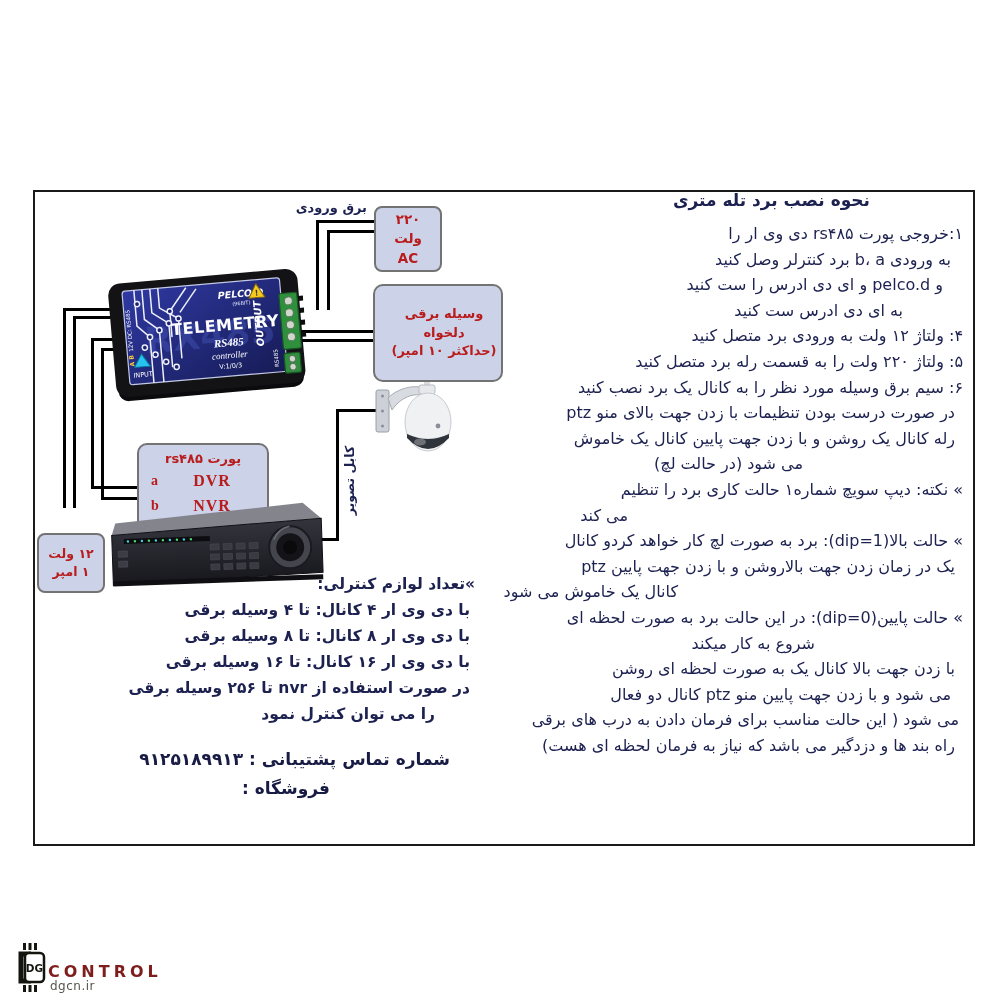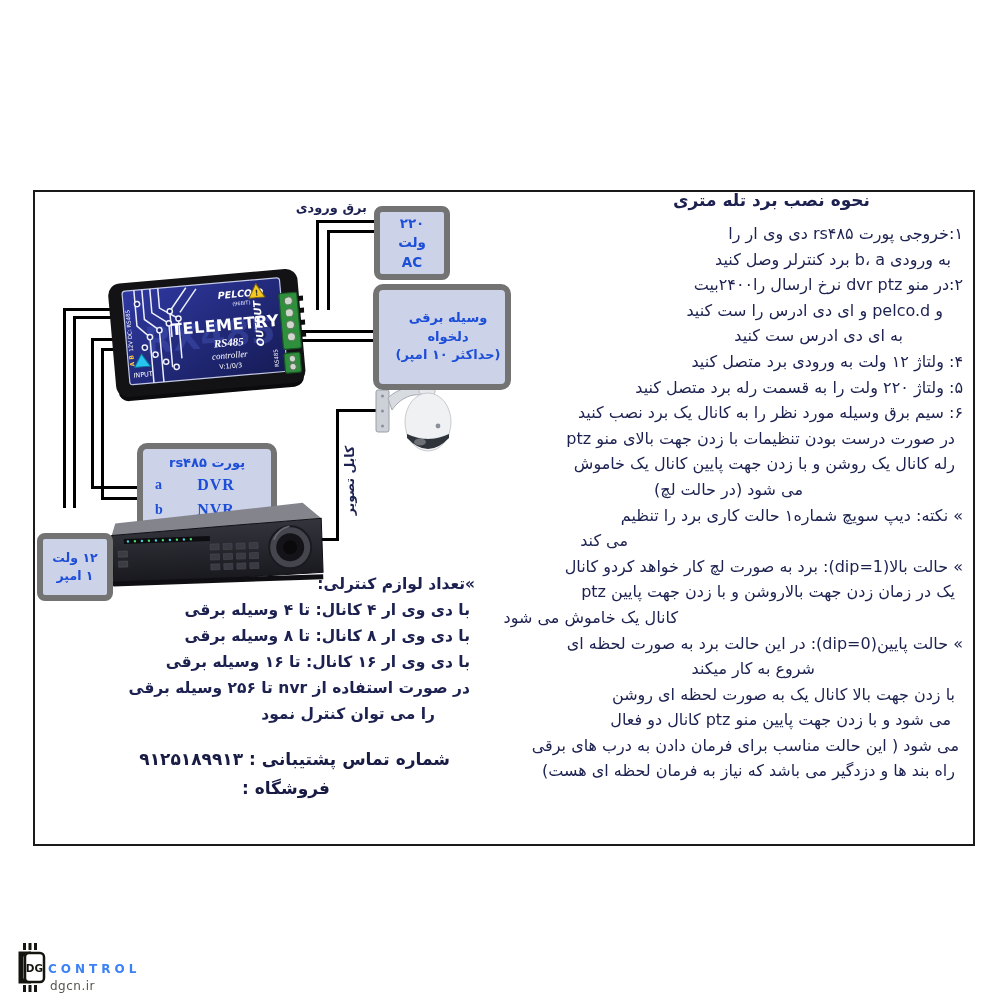--- a/index.html
+++ b/index.html
@@ -1,22 +1,22 @@
 <!DOCTYPE html>
 <html lang="fa"><head>
 <meta charset="utf-8">
 <style>
   html,body{margin:0;padding:0;background:#fff;}
   #canvas{position:relative;width:1000px;height:1000px;background:#ffffff;overflow:hidden;
           font-family:"DejaVu Sans",sans-serif;color:#1c2150;}
   .frame{position:absolute;left:33px;top:190px;width:938px;height:652px;border:2px solid #1a1a1a;z-index:1;}
   .wire{position:absolute;background:#000;z-index:2;}
-  .box{position:absolute;background:#ccd2e8;border:6px solid #737373;border-radius:10px;
+  .box{position:absolute;background:#ccd2e8;border:2px solid #737373;border-radius:10px;
        display:flex;flex-direction:column;align-items:center;justify-content:center;
-       direction:rtl;font-weight:bold;z-index:5;color:#1d4ed8;text-align:center;}
+       direction:rtl;font-weight:bold;z-index:5;color:#b91c1c;text-align:center;}
   .box .box-line{line-height:1.45;}
   .box-ac{left:374px;top:206px;width:64px;height:62px;font-size:13.5px;border-radius:8px;}
   .box-appliance{left:373px;top:284px;width:114px;height:94px;font-size:13px;padding-left:12px;}
   .box-rs485{left:137px;top:443px;width:128px;height:86px;z-index:3;justify-content:flex-start;padding-top:6px;}
   .box-rs485 .rs-title{font-size:13px;font-weight:bold;direction:rtl;margin-bottom:2px;}
   .rs-row{display:flex;direction:ltr;width:100%;align-items:center;padding:0 12px;box-sizing:border-box;height:25px;}
   .rs-key{font-family:"Liberation Serif",serif;font-weight:bold;font-size:14px;width:18px;text-align:left;}
   .rs-val{flex:1;text-align:center;font-family:"Liberation Serif",serif;font-weight:bold;font-size:16px;letter-spacing:1px;}
   .box-12v{left:37px;top:533px;width:64px;height:56px;font-size:12.5px;border-radius:8px;}
   .diagram-label{position:absolute;font-weight:bold;font-size:13px;z-index:6;color:#1c2150;}
@@ -25,21 +25,21 @@
   .dev{position:absolute;z-index:4;}
   .instr-title{position:absolute;right:130px;top:190px;font-size:17px;font-weight:bold;direction:rtl;z-index:6;}
   .instr-list{position:absolute;right:37px;top:221px;width:472px;direction:rtl;text-align:right;
               font-size:16px;line-height:25.6px;z-index:6;}
   .counts-block{position:absolute;right:525px;top:571px;direction:rtl;text-align:right;
                 font-size:15.5px;line-height:26px;font-weight:bold;z-index:6;}
   .contact{position:absolute;direction:rtl;font-weight:bold;font-size:17px;color:#181c44;z-index:6;}
   .contact-support{right:550px;top:749px;}
   .contact-store{right:670px;top:778px;}
   .logo{position:absolute;left:13px;top:942px;z-index:6;}
-  .logo-name{position:absolute;left:35px;top:20px;font-size:12px;font-weight:bold;letter-spacing:4px;color:#3b82f6;white-space:nowrap;}
+  .logo-name{position:absolute;left:35px;top:20px;font-size:16px;font-weight:bold;letter-spacing:4px;color:#7f1d1d;white-space:nowrap;}
   .logo-site{position:absolute;left:37px;top:37px;font-size:12px;color:#55554d;letter-spacing:.5px;}
 </style>
 </head>
 <body>
 
 <div id="canvas">
 
   <div class="frame"></div>
 
   <div class="wire" style="left:316px;top:220px;width:60px;height:3px;"></div>
@@ -225,21 +225,20 @@
         <circle cx="188" cy="50" r="7" fill="#0a0a0d"></circle>
         <path d="M172 42 A21 21 0 0 1 188 29" stroke="#6a6a74" fill="none" stroke-width="1.5"></path>
       </g>
     </svg>
   </div>
 
   <div class="instr-title">نحوه نصب برد تله متری</div>
   <div class="instr-list">
       <div class="instr-line">۱:خروجی پورت rs۴۸۵ دی وی ار را</div>
       <div class="instr-line" style="margin-right: 12px;">به ورودی b، a برد کنترلر وصل کنید</div>
-      <div class="instr-line">۲:در منو  dvr ptz  نرخ ارسال را۲۴۰۰بیت</div>
       <div class="instr-line" style="margin-right: 20px;">و pelco.d و ای دی ادرس را ست کنید</div>
       <div class="instr-line" style="margin-right: 60px;">به ای دی ادرس ست کنید</div>
       <div class="instr-line">۴: ولتاژ ۱۲ ولت به ورودی برد متصل کنید</div>
       <div class="instr-line">۵: ولتاژ ۲۲۰ ولت را به قسمت رله برد متصل کنید</div>
       <div class="instr-line">۶: سیم برق وسیله مورد نظر را به کانال  یک  برد نصب کنید</div>
       <div class="instr-line" style="margin-right: 8px;">در صورت درست بودن تنظیمات با زدن جهت بالای منو ptz</div>
       <div class="instr-line" style="margin-right: 8px;">رله کانال یک روشن و با زدن جهت پایین کانال یک خاموش</div>
       <div class="instr-line" style="margin-right: 160px;">می شود (در حالت لچ)</div>
       <div class="instr-line">» نکته: دیپ سویچ شماره۱ حالت کاری برد را تنظیم</div>
       <div class="instr-line" style="margin-right: 335px;">می کند</div>

